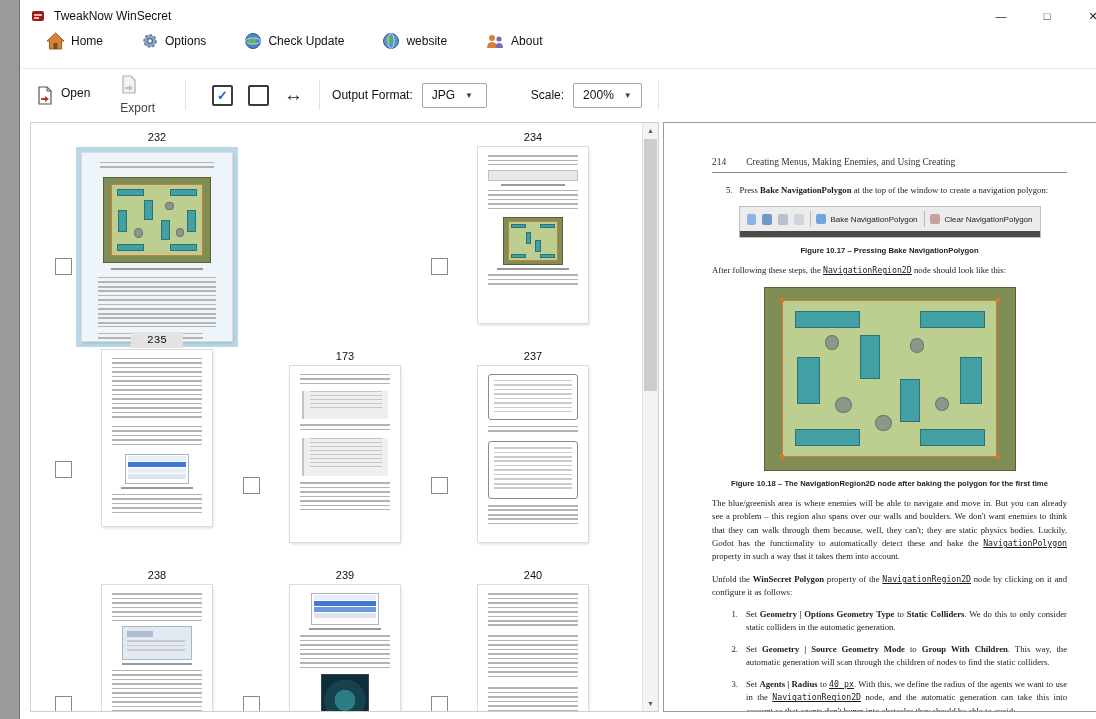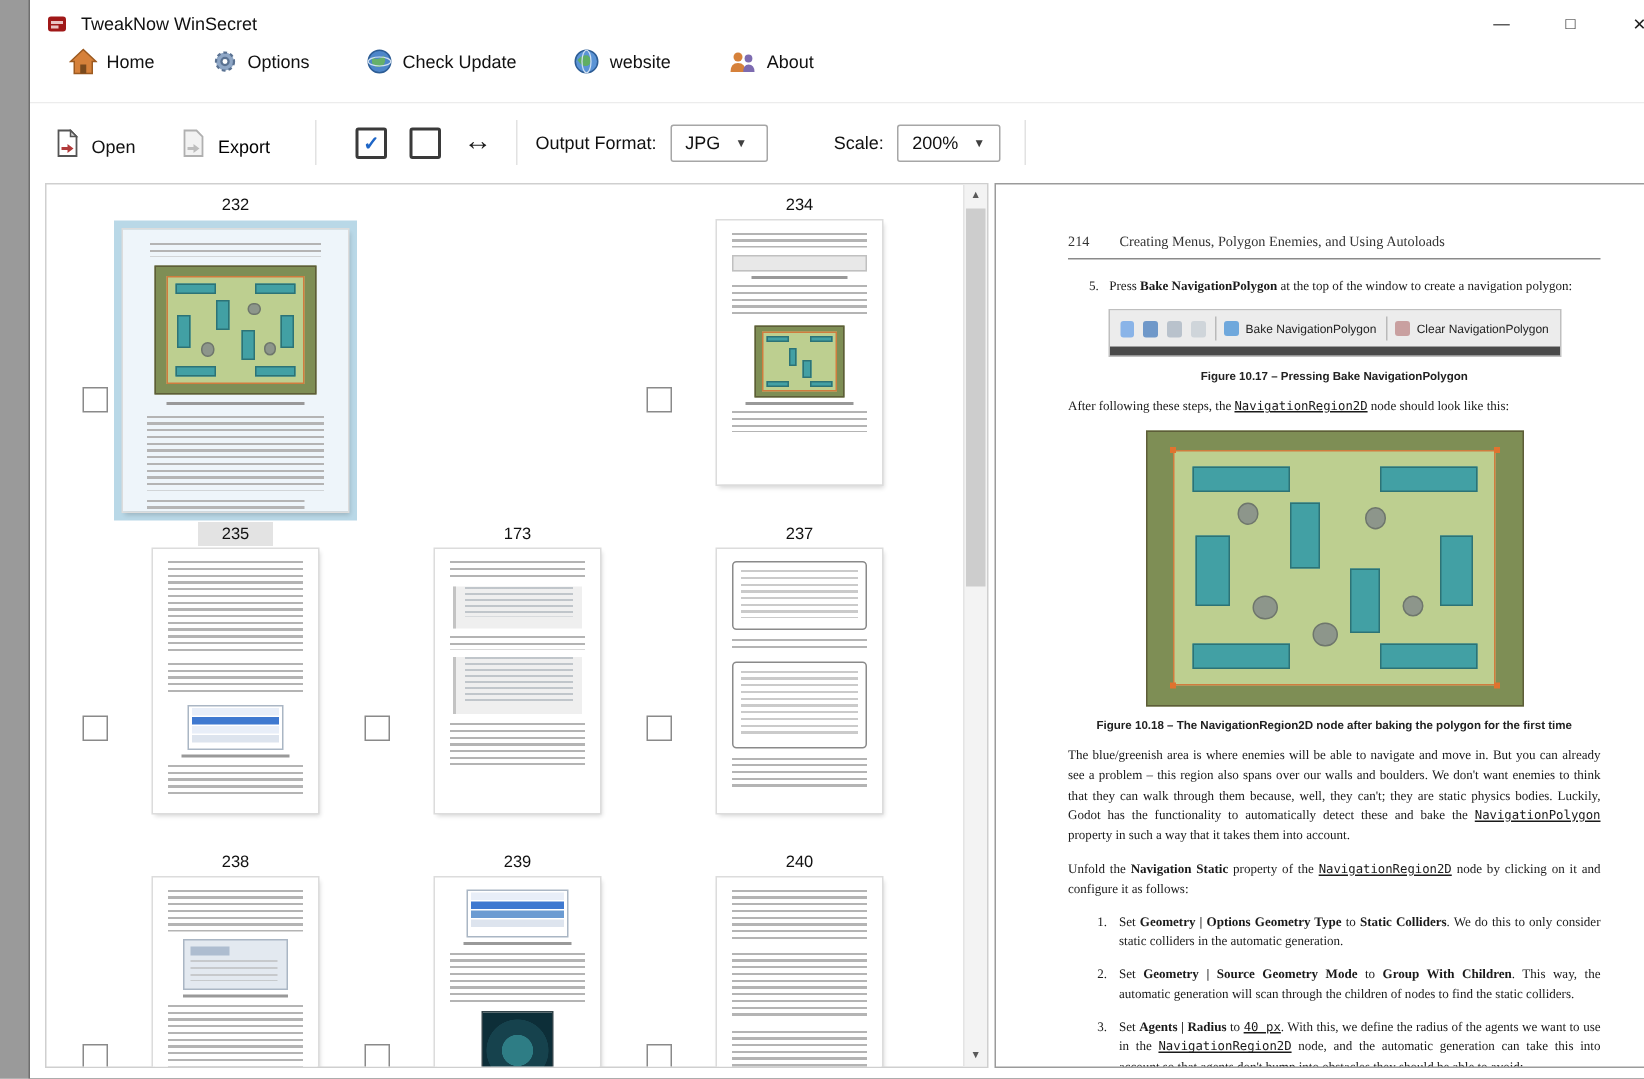--- a/index.html
+++ b/index.html
@@ -13,22 +13,22 @@
   .win-btns{margin-left:auto;display:flex;height:32px;}
   .win-btn{width:46px;height:32px;display:flex;align-items:center;justify-content:center;
            font-size:11px;color:#222;cursor:default;}
   
   .menubar{height:36px;display:flex;align-items:flex-start;padding-left:26px;background:#fff;
            border-bottom:1px solid #ececec;}
   .mb-item{display:flex;align-items:center;gap:6px;font-size:12px;margin-right:38px;}
   .mb-item svg{display:block;}
   
   .toolbar{height:52px;display:flex;align-items:center;padding-left:16px;background:#fff;}
-  .tbtn{display:flex;align-items:flex-end;gap:7px;font-size:12px;}
-  .tbtn.disabled{color:#000000;}
+  .tbtn{display:flex;align-items:flex-start;gap:7px;font-size:12px;}
+  .tbtn.disabled{color:#404040;flex-direction:column;}
   .vsep{width:1px;height:30px;background:#e2e2e2;}
   .icon-cb{width:17px;height:17px;border:2px solid #3a3a3a;border-radius:2px;background:#fff;
            display:flex;align-items:center;justify-content:center;font-size:13px;font-weight:bold;color:#1e66c7;}
   .arrow-ic{font-size:19px;font-weight:bold;color:#1b1b1b;line-height:1;}
   .combo{display:flex;align-items:center;border:1px solid #a6a6a6;border-radius:2px;height:23px;
          background:#fff;font-size:12px;padding:0 6px 0 9px;gap:10px;}
   .combo .arr{font-size:8px;color:#404040;}
   .lbl{font-size:12px;}
   
   .thumb-panel{position:absolute;left:10px;top:122px;width:627px;height:588px;background:#fff;
@@ -235,21 +235,21 @@
             <div class="w" style="left:12%;top:78%;width:26%;height:9%;"></div>
             <div class="w" style="left:62%;top:78%;width:26%;height:9%;"></div>
           </div>
           <div class="c" style="width:72px;"></div>
           <div class="t" style="height:14px;margin:4px 10px 0;"></div>
         </div>
       </div>
       <span class="cb"></span>
     </div>
 
-    <div class="cell" style="left:40px;top:223px;">
+    <div class="cell" style="left:40px;top:207px;font-family:Liberation Mono, monospace;">
       <span class="pnum hl">235</span>
       <div class="twrap">
         <div class="m">
           <div class="t" style="height:62px;margin:8px 10px 0;"></div>
           <div class="t" style="height:22px;margin:6px 10px 0;"></div>
           <div class="i" style="width:62px;height:28px;margin:6px auto 0;background:#fff;">
             <div class="listrow" style="background:#e8eef8;"></div>
             <div class="listrow" style="background:#3f79d0;"></div>
             <div class="listrow" style="background:#e8eef8;"></div>
             <div class="listrow" style="background:#dde4ee;"></div>
@@ -347,21 +347,21 @@
       <div class="sb-thumb"></div>
       <div class="sb-btn down">▼</div>
     </div>
   </div>
 
   <div class="preview-panel">
     <div class="bookpage">
 
       <div class="ph">
         <span>214</span>
-        <span>Creating Menus, Polygon Enemies, and Using Autoloads</span>
+        <span>Creating Menus, Making Enemies, and Using Creating</span>
       </div>
 
       <div class="step">
         <span>5.</span>
         <span>Press <b>Bake NavigationPolygon</b> at the top of the window to create a navigation polygon:</span>
       </div>
 
       <div class="gfig">
         <div class="gtb">
           <span class="gi" style="background:#8ab4e8;"></span>
@@ -403,21 +403,21 @@
         <div class="bld" style="left:28%;top:60%;width:6%;height:8%;"></div>
         <div class="bld" style="left:58%;top:28%;width:5%;height:7%;"></div>
         <div class="bld" style="left:44%;top:70%;width:6%;height:8%;"></div>
         <div class="bld" style="left:68%;top:60%;width:5%;height:7%;"></div>
         <div class="bld" style="left:24%;top:26%;width:5%;height:7%;"></div>
       </div>
 
       <div class="cap">Figure 10.18 – The NavigationRegion2D node after baking the polygon for the first time</div>
 
       <p class="pt">The blue/greenish area is where enemies will be able to navigate and move in. But you can already see a problem – this region also spans over our walls and boulders. We don't want enemies to think that they can walk through them because, well, they can't; they are static physics bodies. Luckily, Godot has the functionality to automatically detect these and bake the <code class="tt">NavigationPolygon</code> property in such a way that it takes them into account.</p>
-      <p class="pt">Unfold the <b>Navigation Static</b> property of the <code class="tt">NavigationRegion2D</code> node by clicking on it and configure it as follows:</p>
+      <p class="pt">Unfold the <b>WinSecret Polygon</b> property of the <code class="tt">NavigationRegion2D</code> node by clicking on it and configure it as follows:</p>
 
       <div class="oli">
         <span class="n">1.</span>
         <span class="x">Set <b>Geometry | Options Geometry Type</b> to <b>Static Colliders</b>. We do this to only consider static colliders in the automatic generation.</span>
       </div>
       <div class="oli">
         <span class="n">2.</span>
         <span class="x">Set <b>Geometry | Source Geometry Mode</b> to <b>Group With Children</b>. This way, the automatic generation will scan through the children of nodes to find the static colliders.</span>
       </div>
       <div class="oli">

